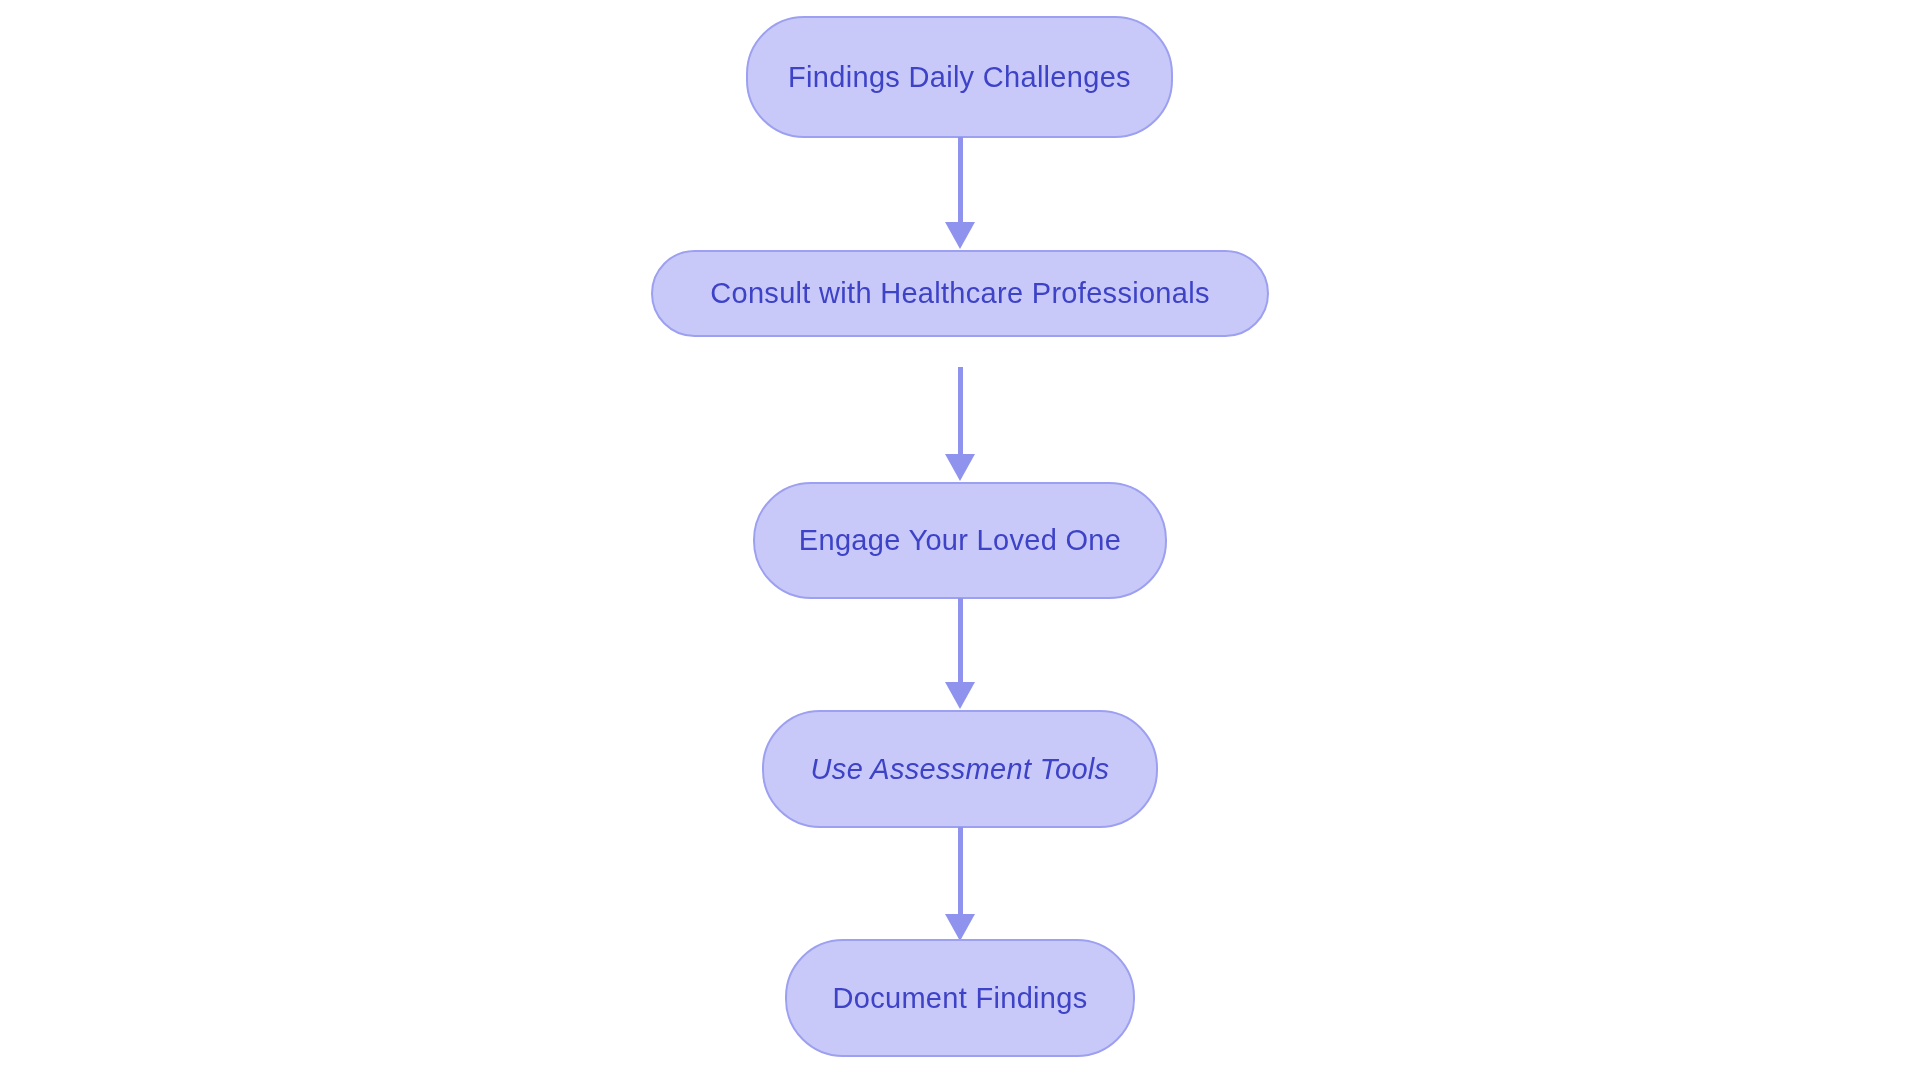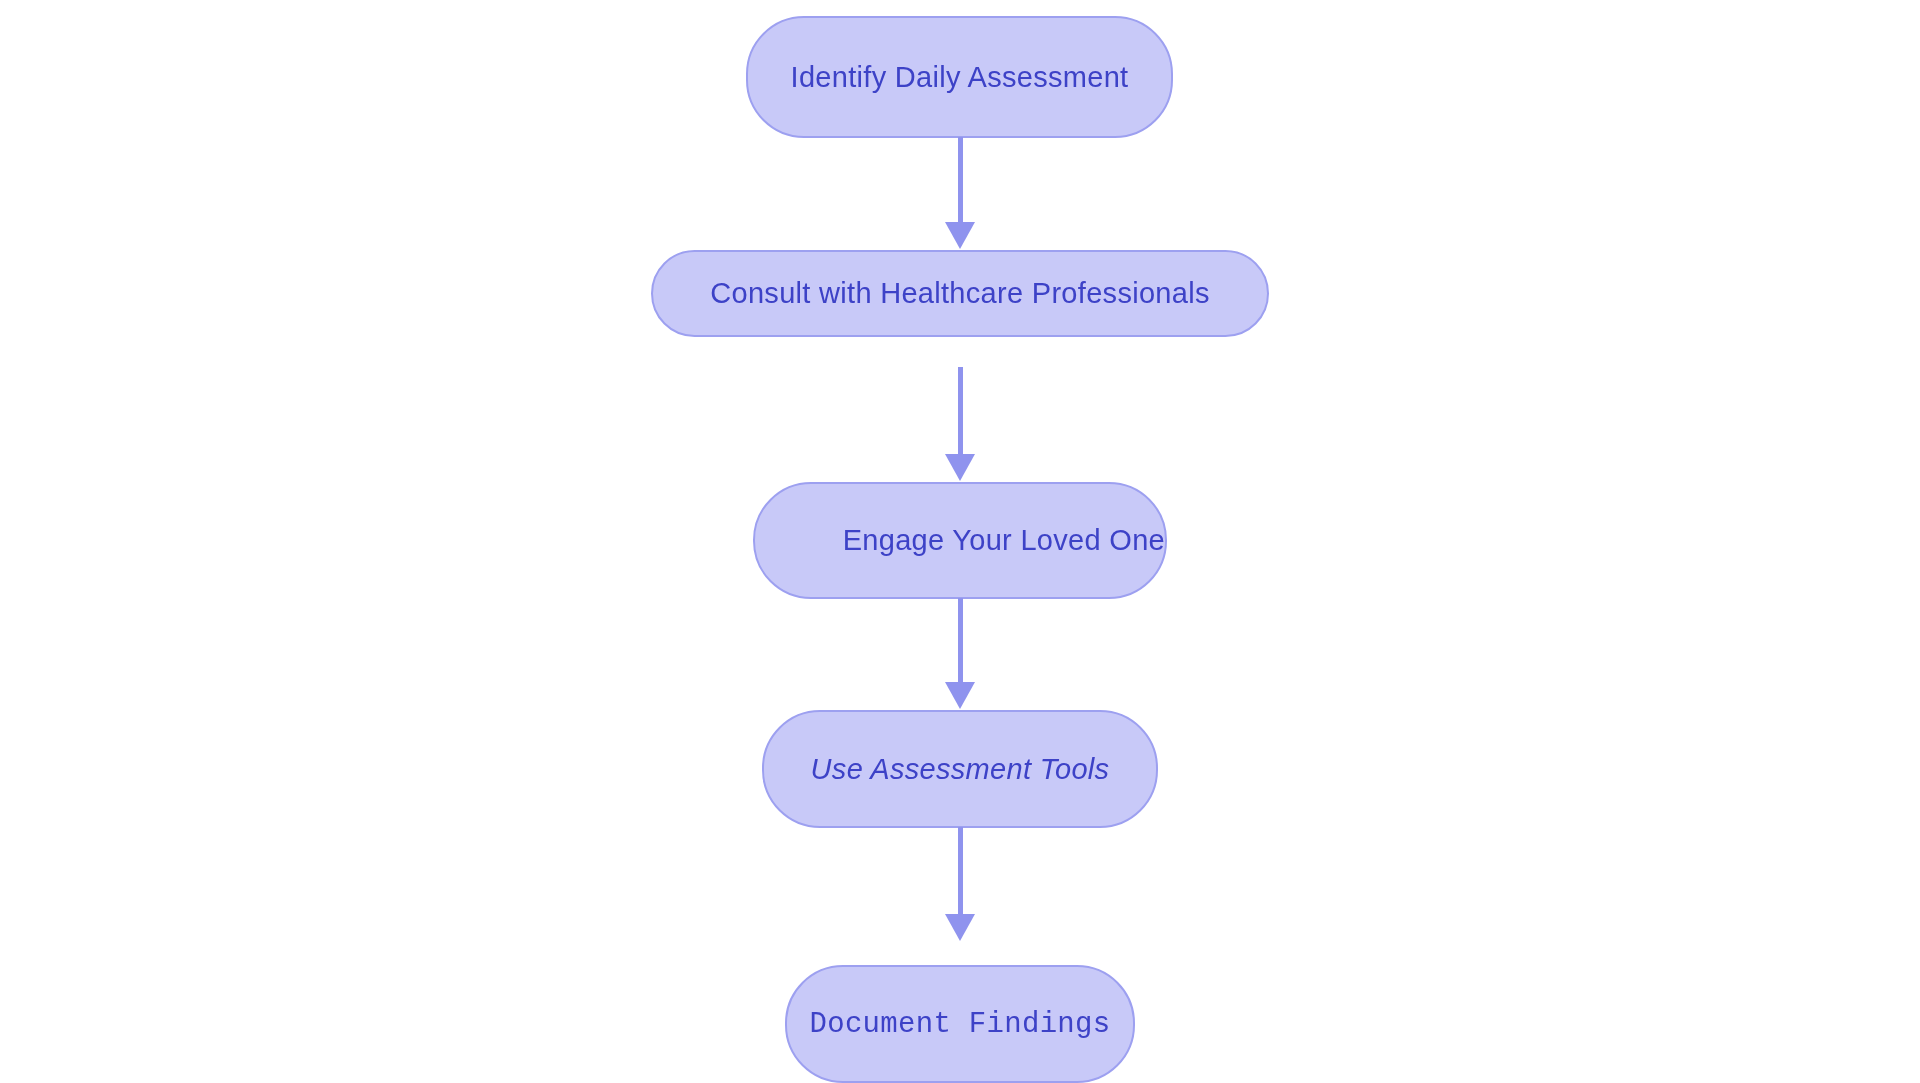--- a/index.html
+++ b/index.html
@@ -27,23 +27,23 @@
   }
   .flow-node .node-label {
     color: var(--node-text, #3d42c7);
     font-size: 29px;
     letter-spacing: 0.3px;
     white-space: nowrap;
     text-align: center;
   }
   .node-1 { left: 746px; top: 16px;  width: 427px; height: 122px; }
   .node-2 { left: 651px; top: 250px; width: 618px; height: 87px; }
-  .node-3 { left: 753px; top: 482px; width: 414px; height: 117px; justify-content: flex-end; }
+  .node-3 { left: 753px; top: 482px; width: 414px; height: 117px; }
   .node-4 { left: 762px; top: 710px; width: 396px; height: 118px; font-style: italic; }
-  .node-5 { left: 785px; top: 965px; width: 350px; height: 118px; font-family: Liberation Mono, monospace; }
+  .node-5 { left: 785px; top: 939px; width: 350px; height: 118px; }
 
   .flow-arrow {
     position: absolute;
     left: 945px;
     width: 30px;
     display: flex;
     flex-direction: column;
     align-items: center;
   }
   .arrow-stem {
@@ -62,21 +62,21 @@
   .arrow-2 { top: 367px; height: 114px; }
   .arrow-3 { top: 598px; height: 111px; }
   .arrow-4 { top: 827px; height: 114px; }
 </style>
 </head>
 <body>
 
 <div id="canvas">
 
   <div class="flow-node node-1">
-    <span class="node-label">Identify Daily Assessment</span>
+    <span class="node-label">Findings Daily Challenges</span>
   </div>
 
   <div class="flow-arrow arrow-1">
     <div class="arrow-stem"></div>
     <div class="arrow-head"></div>
   </div>
 
   <div class="flow-node node-2">
     <span class="node-label">Consult with Healthcare Professionals</span>
   </div>

